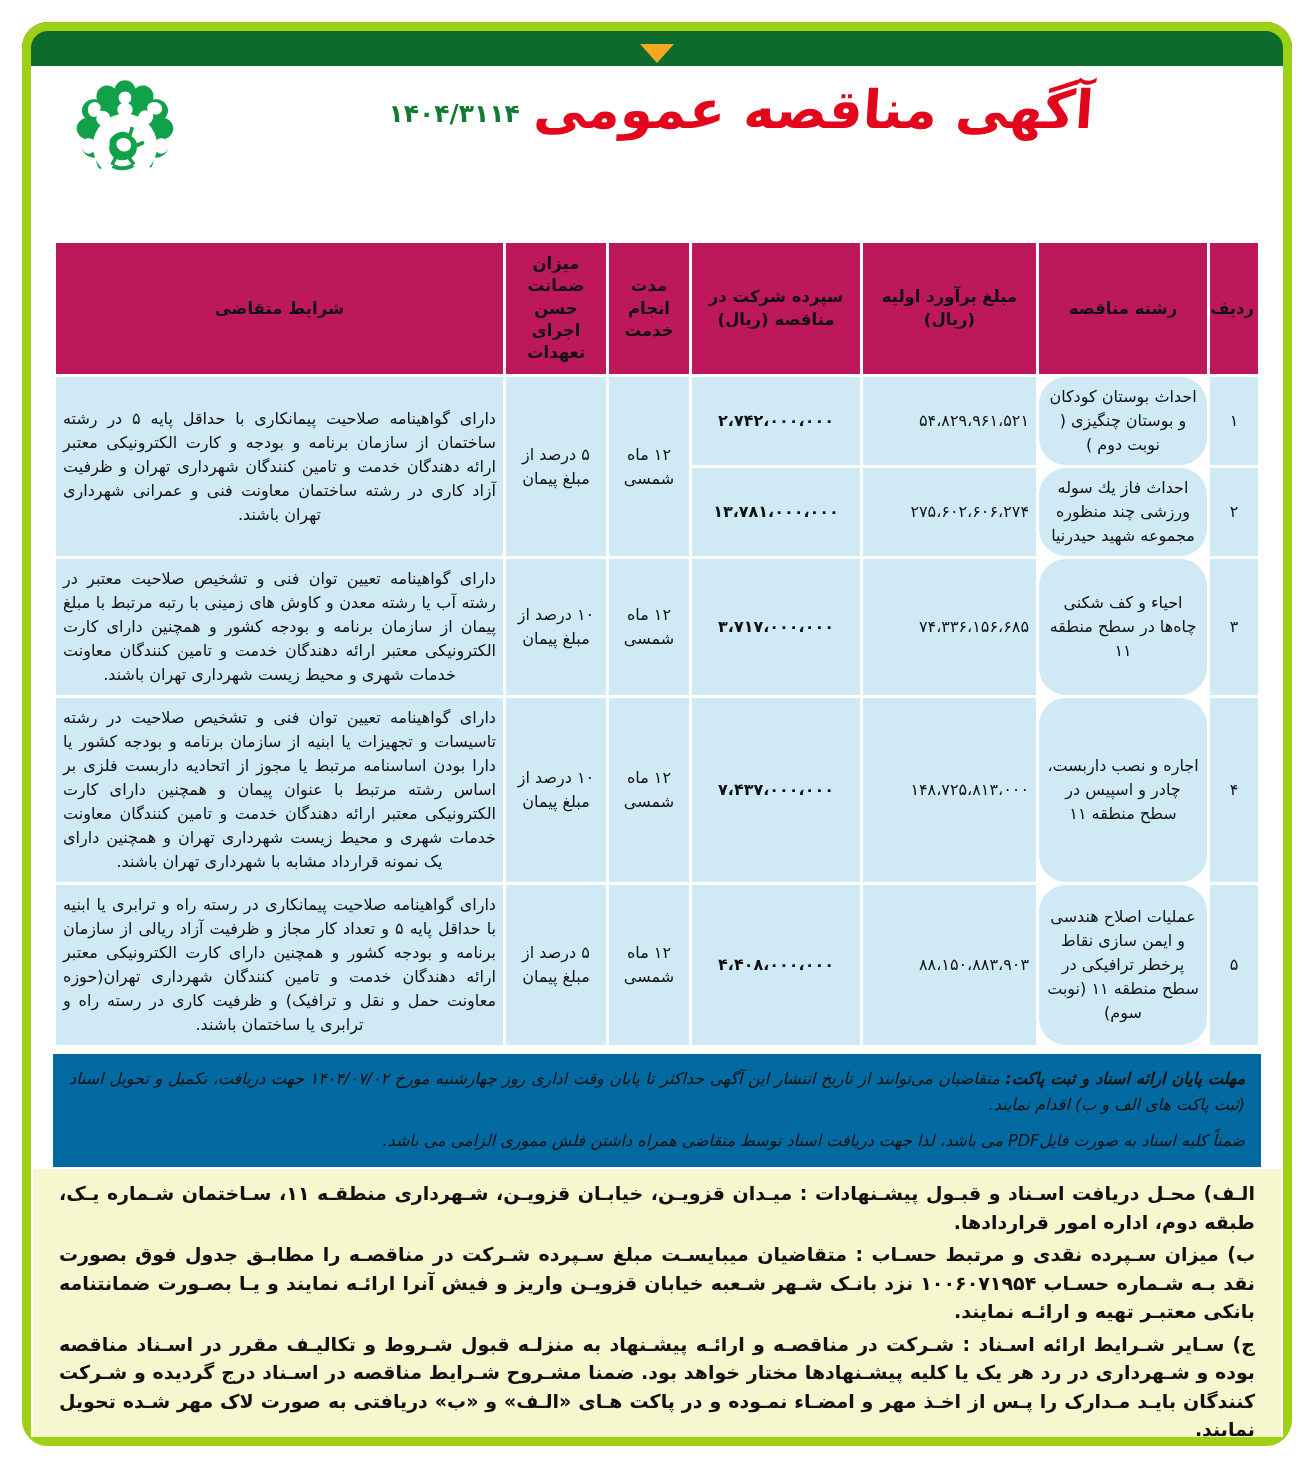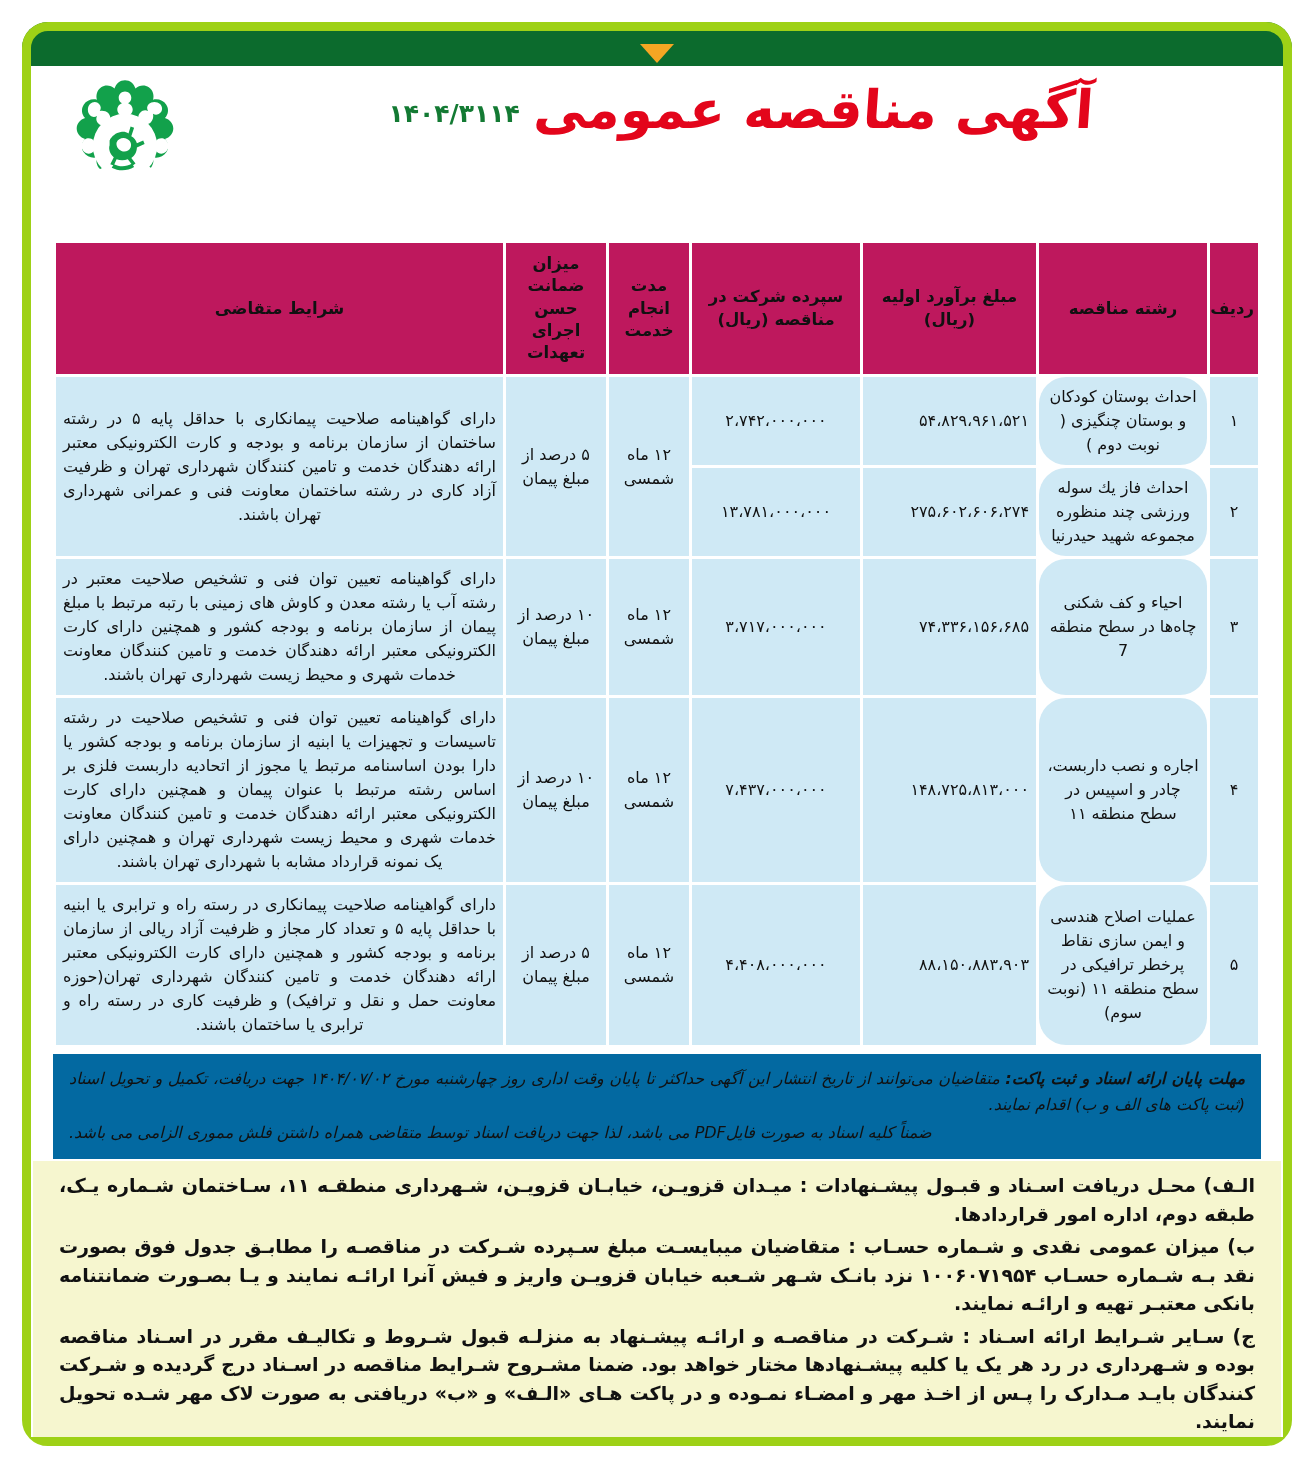--- a/index.html
+++ b/index.html
@@ -112,37 +112,37 @@
     background:#cfe9f5;
     color:#111;
     font-size:16px;
     padding:8px 7px;
     vertical-align:middle;
     line-height:1.5;
   }
   td.c-row{width:40px;text-align:center;font-size:17px;}
   td.c-subj{width:160px;text-align:center;line-height:1.45;border-radius:27px;}
   td.c-est{width:165px;text-align:right;white-space:nowrap;font-size:16px;margin-top:43px;}
-  td.c-dep{width:160px;text-align:center;white-space:nowrap;font-size:16px;}
+  td.c-dep{width:160px;text-align:center;white-space:nowrap;font-size:16px;font-weight:bold;}
   td.c-dur{width:72px;text-align:center;}
   td.c-gua{width:92px;text-align:center;}
   td.c-cond{text-align:justify;text-align-last:center;font-size:15.5px;line-height:1.52;padding:10px 9px;}
 
   
   .notice{
     margin:6px 22px 0 22px;
     background:#0369a1;
     direction:rtl;
     padding:12px 16px 14px 16px;
     font-size:16px;line-height:1.6;color:#111;
     text-align:justify;
     font-style:italic;
   }
   .notice b{font-weight:bold;}
-  .notice .l2{display:block;text-align:left;margin-top:2px;}
+  .notice .l2{display:block;text-align:right;margin-top:10px;}
 
   
   .cream{
     margin:2px;
     background:#f6f6cf;
     direction:rtl;
     padding:10px 26px 6px 26px;
     flex:1;
   }
   .clause{
@@ -224,21 +224,21 @@
 
           <tr>
             <td class="c-row">۲</td>
             <td class="c-subj">احداث فاز یك سوله ورزشی چند منظوره مجموعه شهید حیدرنیا</td>
             <td class="c-est">۲۷۵،۶۰۲،۶۰۶،۲۷۴</td>
             <td class="c-dep">۱۳،۷۸۱،۰۰۰،۰۰۰</td>
           </tr>
 
           <tr>
             <td class="c-row">۳</td>
-            <td class="c-subj">احیاء و کف شکنی چاه‌ها در سطح منطقه 7</td>
+            <td class="c-subj">احیاء و کف شکنی چاه‌ها در سطح منطقه ۱۱</td>
             <td class="c-est">۷۴،۳۳۶،۱۵۶،۶۸۵</td>
             <td class="c-dep">۳،۷۱۷،۰۰۰،۰۰۰</td>
             <td class="c-dur">۱۲ ماه شمسی</td>
             <td class="c-gua">۱۰ درصد از مبلغ پیمان</td>
             <td class="c-cond">دارای گواهینامه تعیین توان فنی و تشخیص صلاحیت معتبر در رشته آب یا رشته معدن و کاوش های زمینی با رتبه مرتبط با مبلغ پیمان از سازمان برنامه و بودجه کشور و همچنین دارای کارت الکترونیکی معتبر ارائه دهندگان خدمت و تامین کنندگان معاونت خدمات شهری و محیط زیست شهرداری تهران باشند.</td>
           </tr>
 
           <tr>
             <td class="c-row">۴</td>
             <td class="c-subj">اجاره و نصب داربست، چادر و اسپیس در سطح منطقه ۱۱</td>
@@ -267,21 +267,21 @@
       <span class="l2">ضمناً کلیه اسناد به صورت فایلPDF می باشد، لذا جهت دریافت اسناد توسط متقاضی همراه داشتن فلش مموری الزامی می باشد.</span>
     </div>
 
     <div class="cream">
 
       <div class="clause">
         <span class="lead">الـف) محـل دریافت اسـناد و قبـول پیشـنهادات :</span><span> میـدان قزویـن، خیابـان قزویـن، شـهرداری منطقـه ۱۱، سـاختمان شـماره یـک، طبقه دوم، اداره امور قراردادها.</span>
       </div>
 
       <div class="clause">
-        <span class="lead">ب) میزان عمومی نقدی و شـماره حسـاب :</span><span> متقاضیان میبایسـت مبلغ سـپرده شـرکت در مناقصـه را مطابـق جدول فوق بصورت نقد بـه شـماره حسـاب ۱۰۰۶۰۷۱۹۵۴ نزد بانـک شـهر شـعبه خیابان قزویـن واریز و فیش آنرا ارائـه نمایند و یـا بصـورت ضمانتنامه بانکی معتبـر تهیه و ارائـه نمایند.</span>
+        <span class="lead">ب) میزان سـپرده نقدی و مرتبط حسـاب :</span><span> متقاضیان میبایسـت مبلغ سـپرده شـرکت در مناقصـه را مطابـق جدول فوق بصورت نقد بـه شـماره حسـاب ۱۰۰۶۰۷۱۹۵۴ نزد بانـک شـهر شـعبه خیابان قزویـن واریز و فیش آنرا ارائـه نمایند و یـا بصـورت ضمانتنامه بانکی معتبـر تهیه و ارائـه نمایند.</span>
       </div>
 
       <div class="clause">
         <span class="lead">ج) سـایر شـرایط ارائه اسـناد :</span><span> شـرکت در مناقصـه و ارائـه پیشـنهاد به منزلـه قبول شـروط و تکالیـف مقرر در اسـناد مناقصه بوده و شـهرداری در رد هر یک یا کلیه پیشـنهادها مختار خواهد بود. ضمنا مشـروح شـرایط مناقصه در اسـناد درج گردیده و شـرکت کنندگان بایـد مـدارک را پـس از اخـذ مهر و امضـاء نمـوده و در پاکت هـای «الـف» و «ب» دریافتی به صورت لاک مهر شـده تحویل نمایند.</span>
       </div>
 
     </div>
 
   </div>
 </div>

